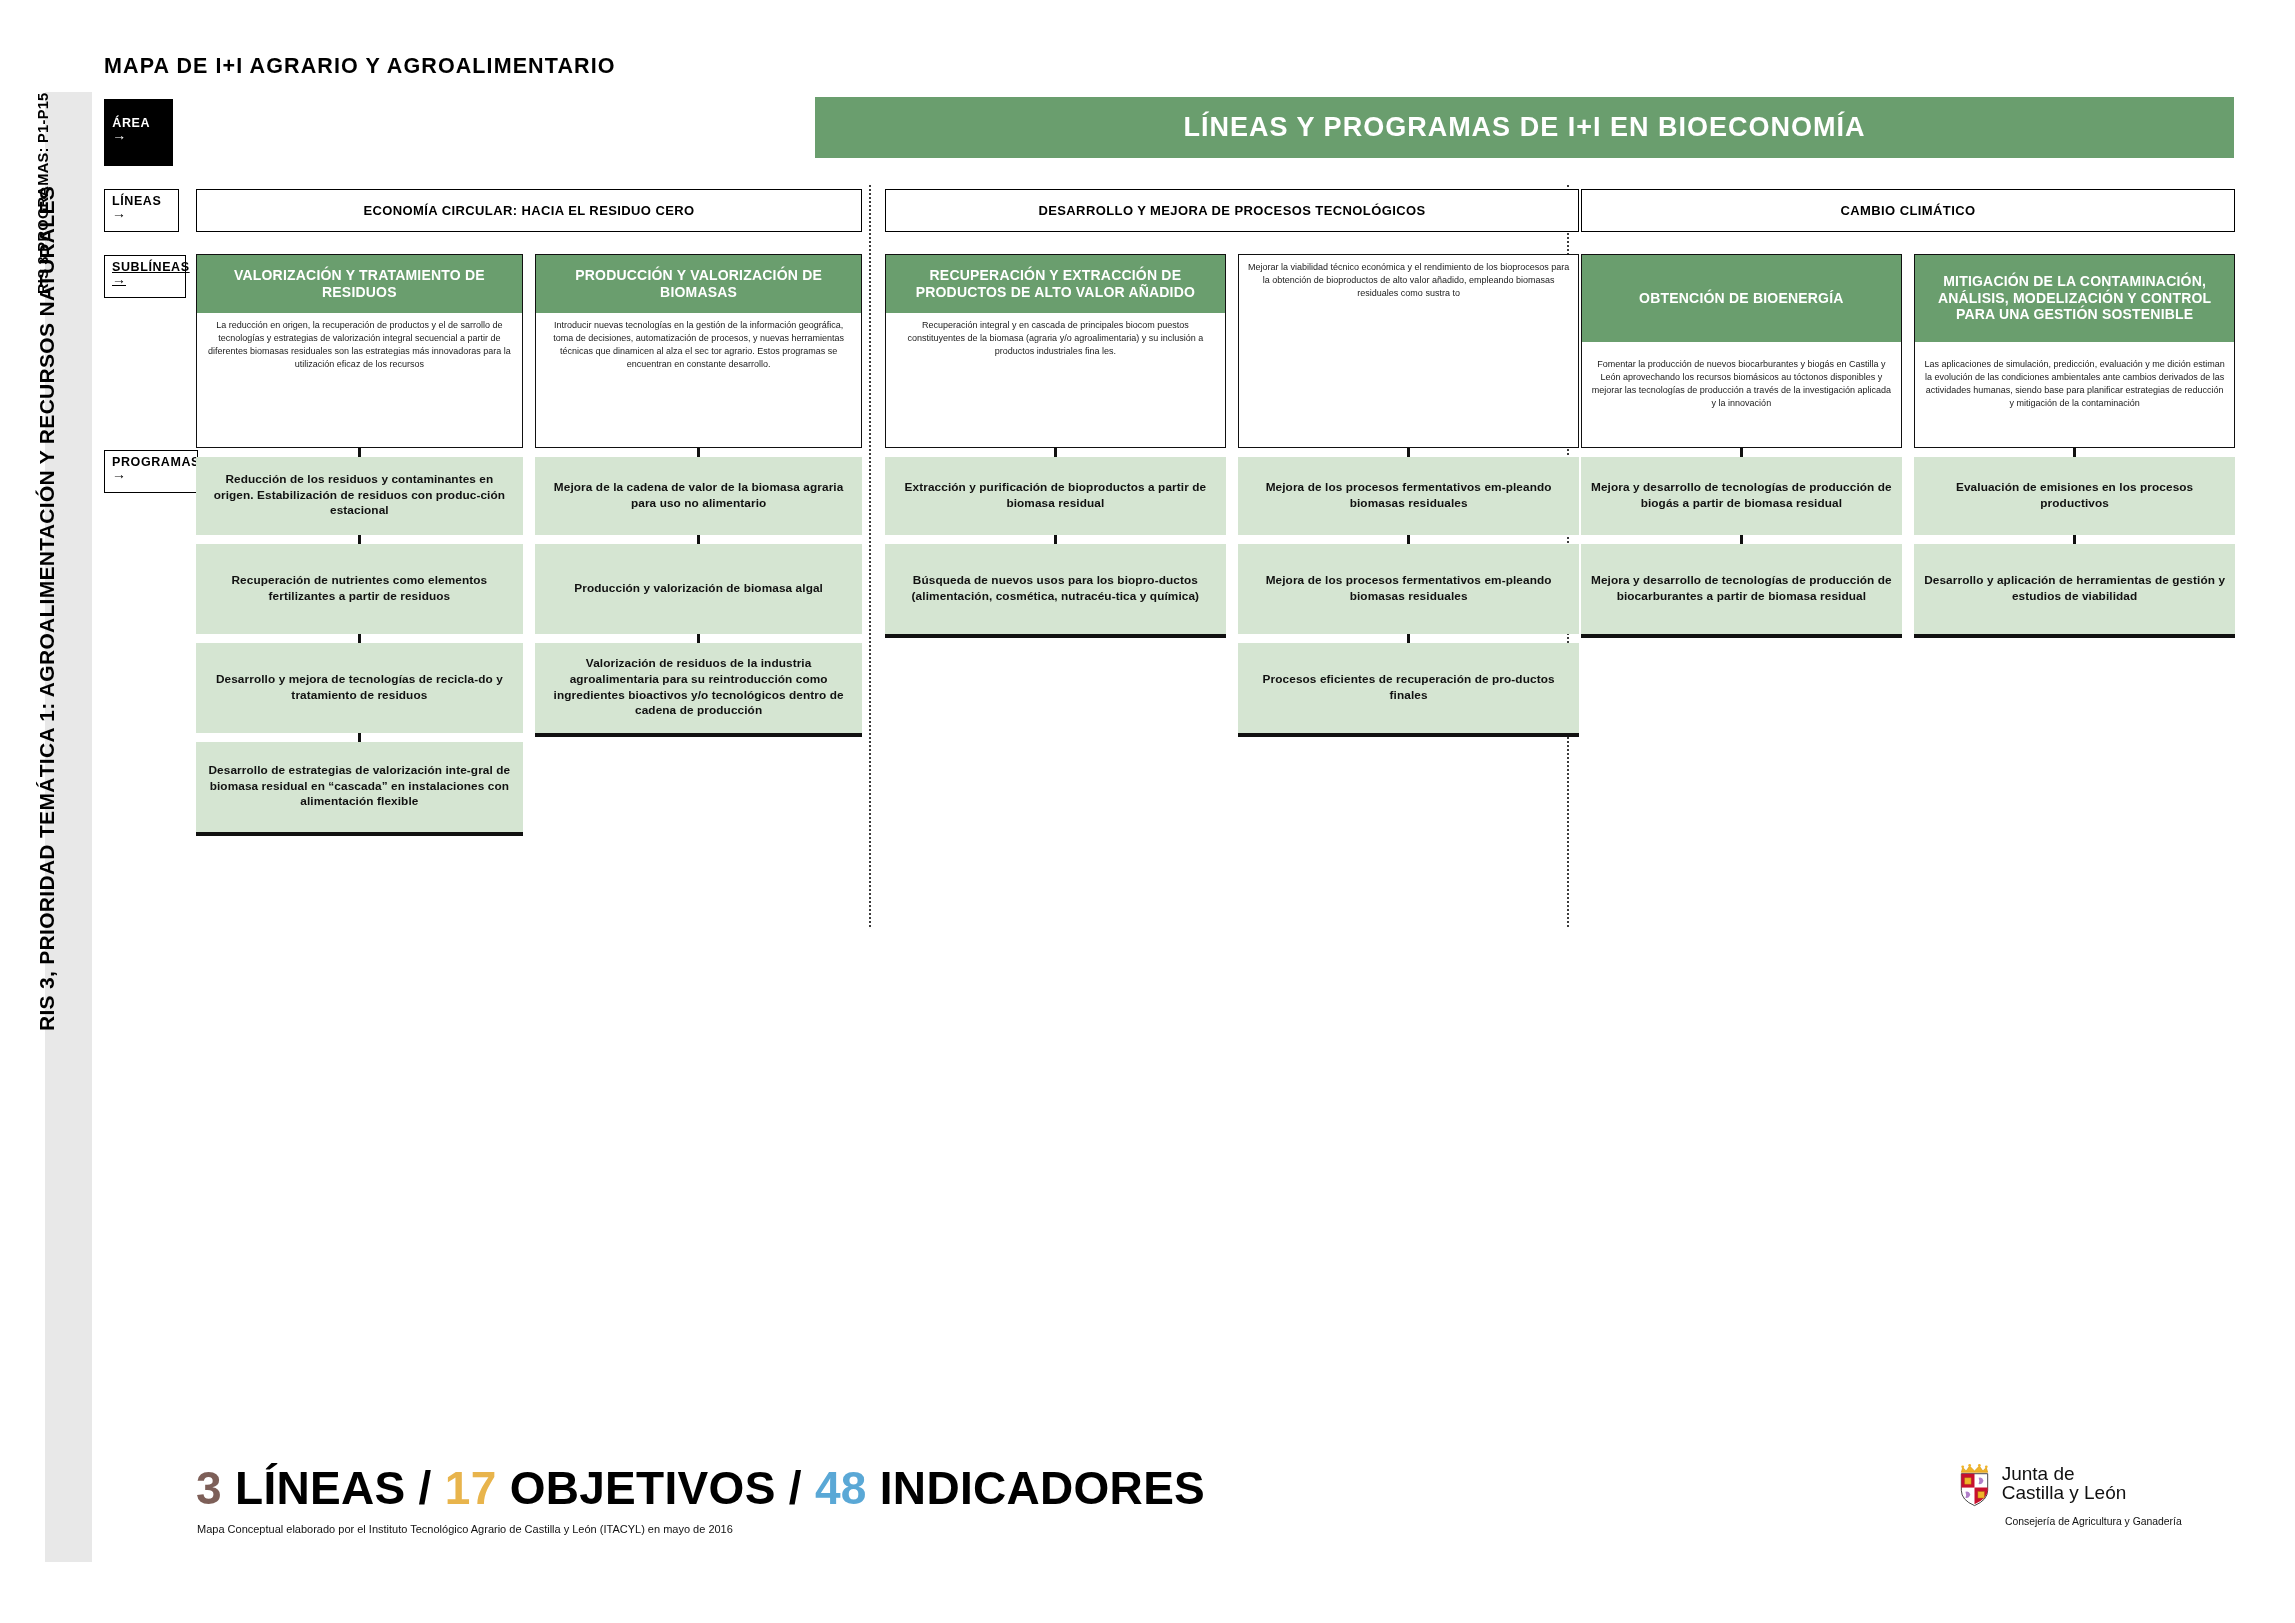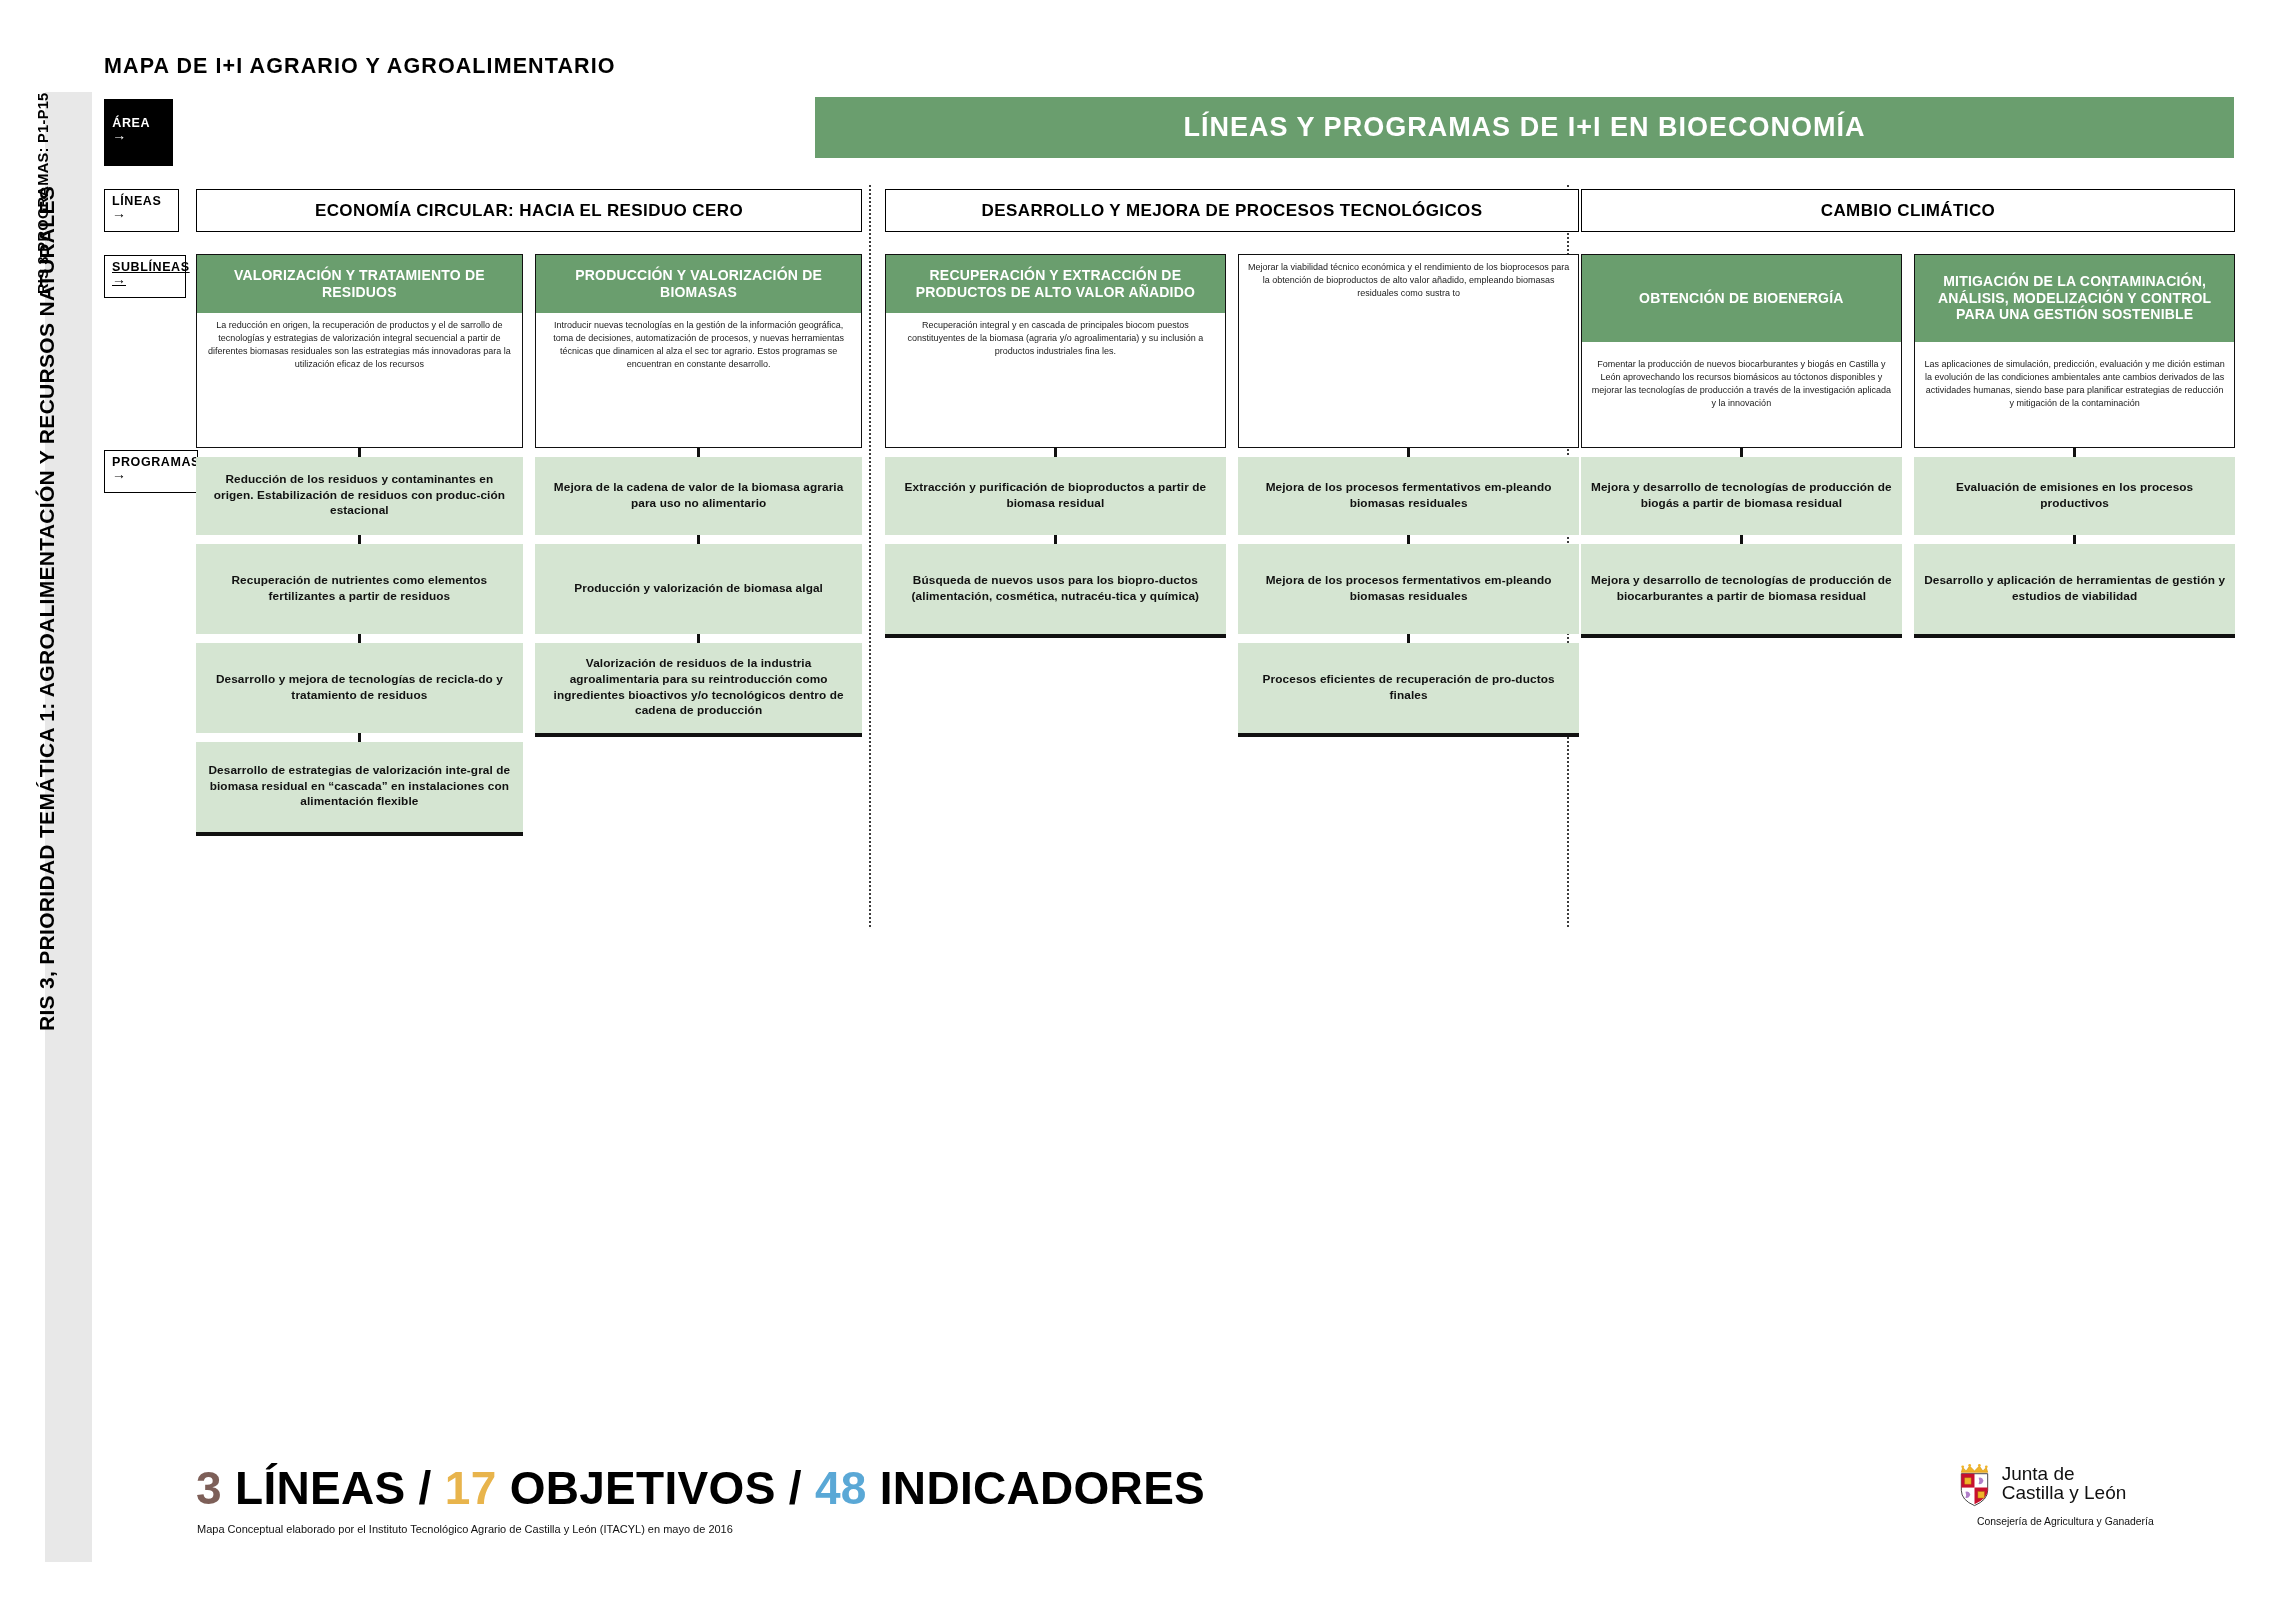--- a/index.html
+++ b/index.html
@@ -79,21 +79,21 @@
   .linea-group { position: absolute; top: 189px; }
   #linea-0 { left: 196px;  width: 666px; }
   #linea-1 { left: 885px; width: 694px; }
   #linea-2 { left: 1581px; width: 654px; }
 
   .linea-header {
     border: 1.4px solid #000; background: #fff;
     height: 43px; display: flex; align-items: center; justify-content: center;
   }
   .linea-header .lh {
-    font-size: 17px; font-weight: bold; letter-spacing: 0.4px; color: #000;
+    font-size: 13px; font-weight: bold; letter-spacing: 0.4px; color: #000;
     text-align: center;
   }
 
   .sublinea-row { display: flex; gap: 12.5px; margin-top: 21.5px; }
   .subcol { position: relative; }
 
   .subcard {
     border: 1.4px solid #111;
     background: #fff;
     display: flex; flex-direction: column;
@@ -176,21 +176,21 @@
   }
 
   
   #logo-block { position: absolute; left: 1957px; top: 1464px; width: 264px; }
   #logo-row { display: flex; align-items: flex-start; gap: 9.7px; }
   #logo-text { line-height: 1.02; }
   #logo-text .l1, #logo-text .l2 {
     display: block; font-size: 19px; font-weight: normal; color: #111;
   }
   #logo-sub {
-    margin-top: 7px; margin-left: 20px;
+    margin-top: 7px; margin-left: 48px;
     font-size: 10.4px; color: #111;
   }
 </style>
 </head>
 <body>
 
 <div id="left-rail"></div>
 <div class="rail-text" id="rail-programs">RIS 3 PROGRAMAS: P1-P15</div>
 <div class="rail-text" id="rail-priority">RIS 3, PRIORIDAD TEMÁTICA 1: AGROALIMENTACIÓN Y RECURSOS NATURALES</div>
 

